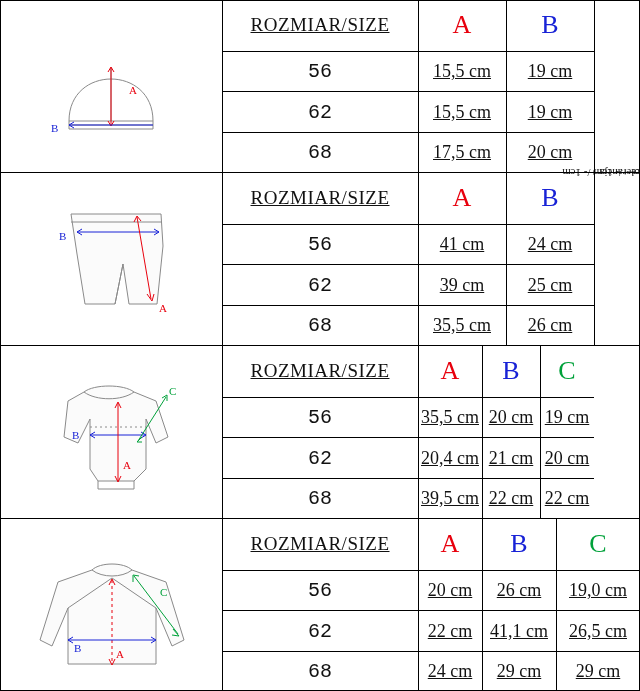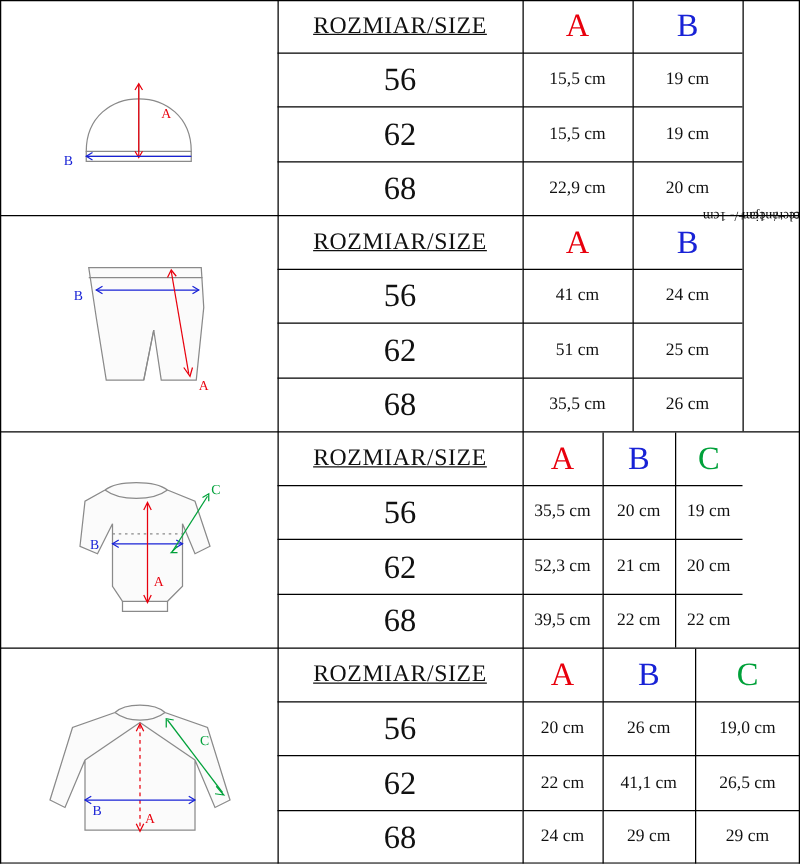--- a/index.html
+++ b/index.html
@@ -37,22 +37,22 @@
     text-align:center;
     vertical-align:middle;
     padding:0;
   }
   table.meas tr:last-child td{border-bottom:0;}
 
   .hdr-size{font-size:19px;letter-spacing:.5px;text-decoration:underline;}
   .hdr-a{font-size:26px;color:#e8000d;}
   .hdr-b{font-size:26px;color:#1822d6;}
   .hdr-c{font-size:26px;color:#00a13a;}
-  .sz{font-size:26px;}
-  .val{font-size:14px;}
+  .sz{font-size:20px;font-family:Liberation Mono, monospace;}
+  .val{font-size:18px;text-decoration:underline;}
 
   
   .tol{
     position:absolute;
     right:0;
     width:46px;
     display:flex;align-items:center;justify-content:center;
   }
   .tol span{
     display:block;
@@ -115,21 +115,21 @@
           <td class="val">15,5 cm</td>
           <td class="val">19 cm</td>
         </tr>
         <tr>
           <td class="sz">62</td>
           <td class="val">15,5 cm</td>
           <td class="val">19 cm</td>
         </tr>
         <tr>
           <td class="sz">68</td>
-          <td class="val">22,9 cm</td>
+          <td class="val">17,5 cm</td>
           <td class="val">20 cm</td>
         </tr>
       </tbody>
         </table>
     </div>
   </div>
 
   <div class="block" style="top:173px;height:172px;">
     <div class="fig">
       <svg width="200" height="150" viewBox="0 0 200 150">
@@ -160,21 +160,21 @@
           <td class="hdr-a">A</td>
           <td class="hdr-b">B</td>
         </tr>
         <tr>
           <td class="sz">56</td>
           <td class="val">41 cm</td>
           <td class="val">24 cm</td>
         </tr>
         <tr>
           <td class="sz">62</td>
-          <td class="val">51 cm</td>
+          <td class="val">39 cm</td>
           <td class="val">25 cm</td>
         </tr>
         <tr>
           <td class="sz">68</td>
           <td class="val">35,5 cm</td>
           <td class="val">26 cm</td>
         </tr>
       </tbody>
         </table>
     </div>
@@ -218,21 +218,21 @@
           <td class="hdr-c">C</td>
         </tr>
         <tr>
           <td class="sz">56</td>
           <td class="val">35,5 cm</td>
           <td class="val">20 cm</td>
           <td class="val">19 cm</td>
         </tr>
         <tr>
           <td class="sz">62</td>
-          <td class="val">52,3 cm</td>
+          <td class="val">20,4 cm</td>
           <td class="val">21 cm</td>
           <td class="val">20 cm</td>
         </tr>
         <tr>
           <td class="sz">68</td>
           <td class="val">39,5 cm</td>
           <td class="val">22 cm</td>
           <td class="val">22 cm</td>
         </tr>
       </tbody>

